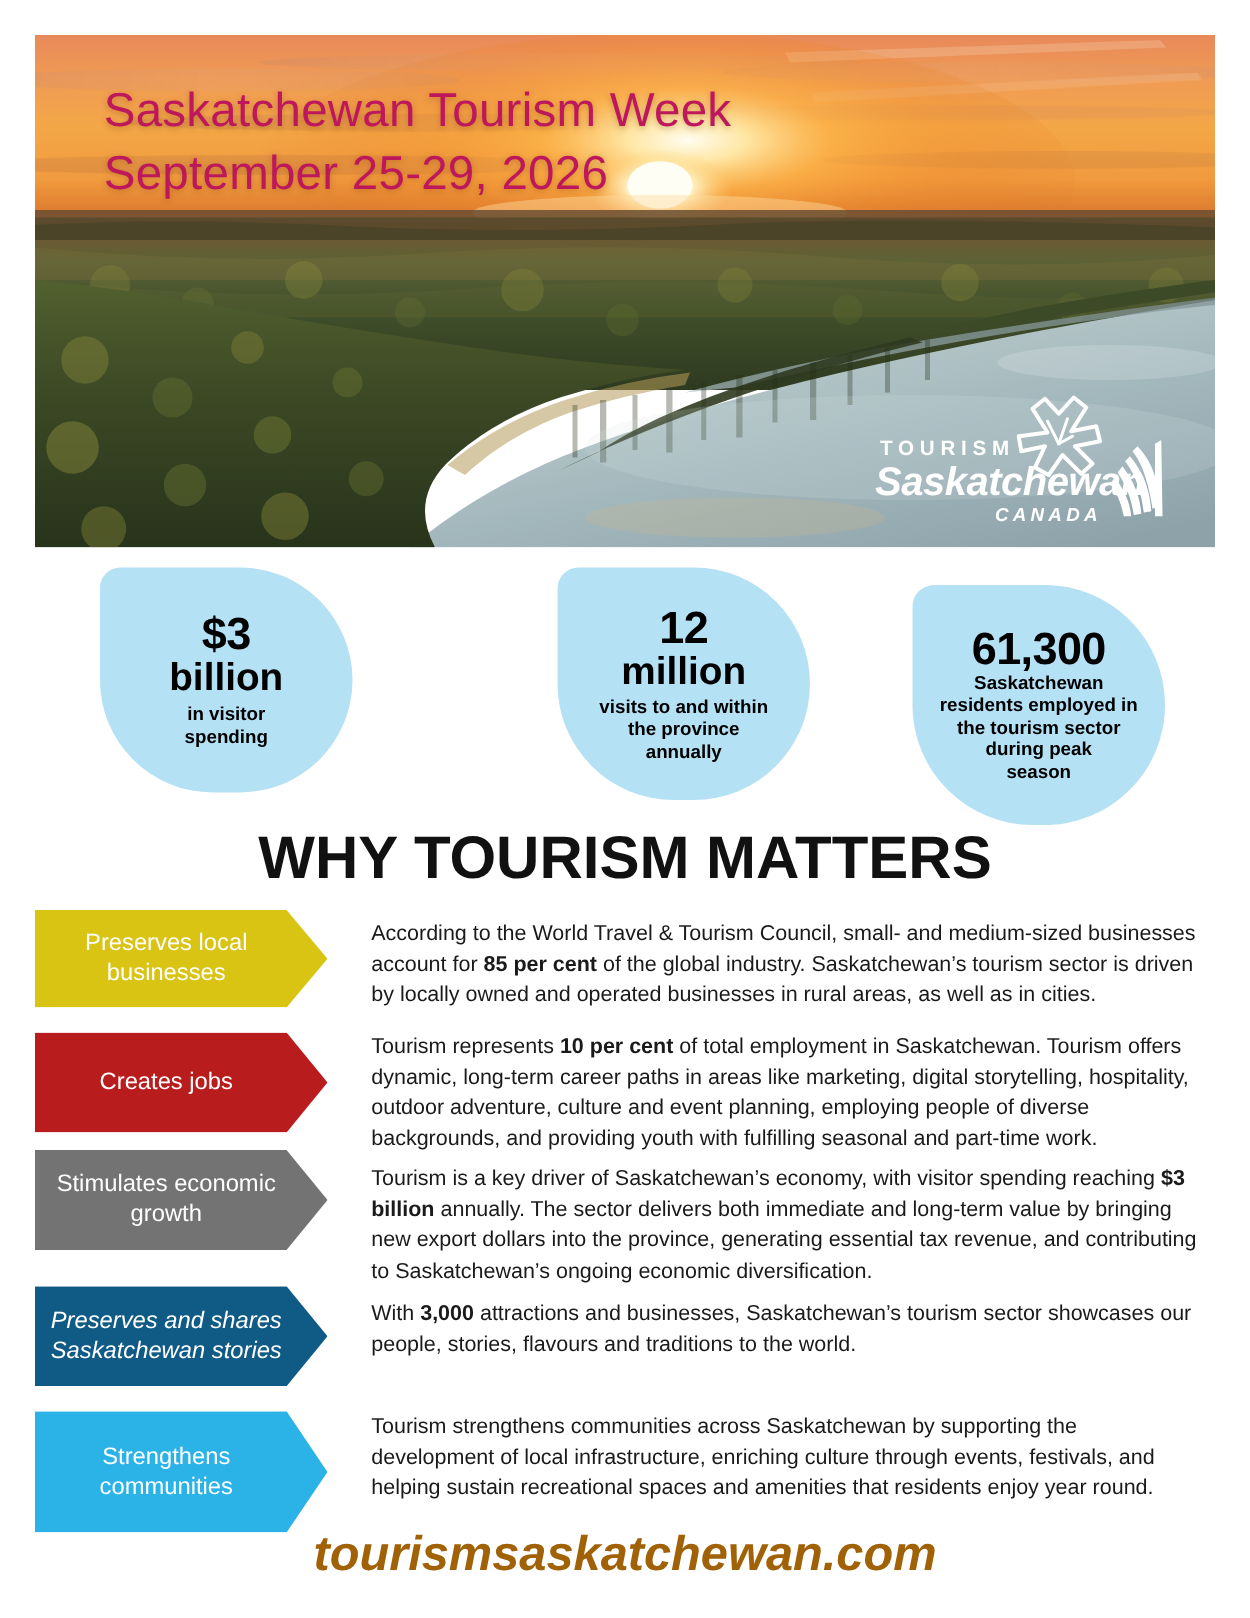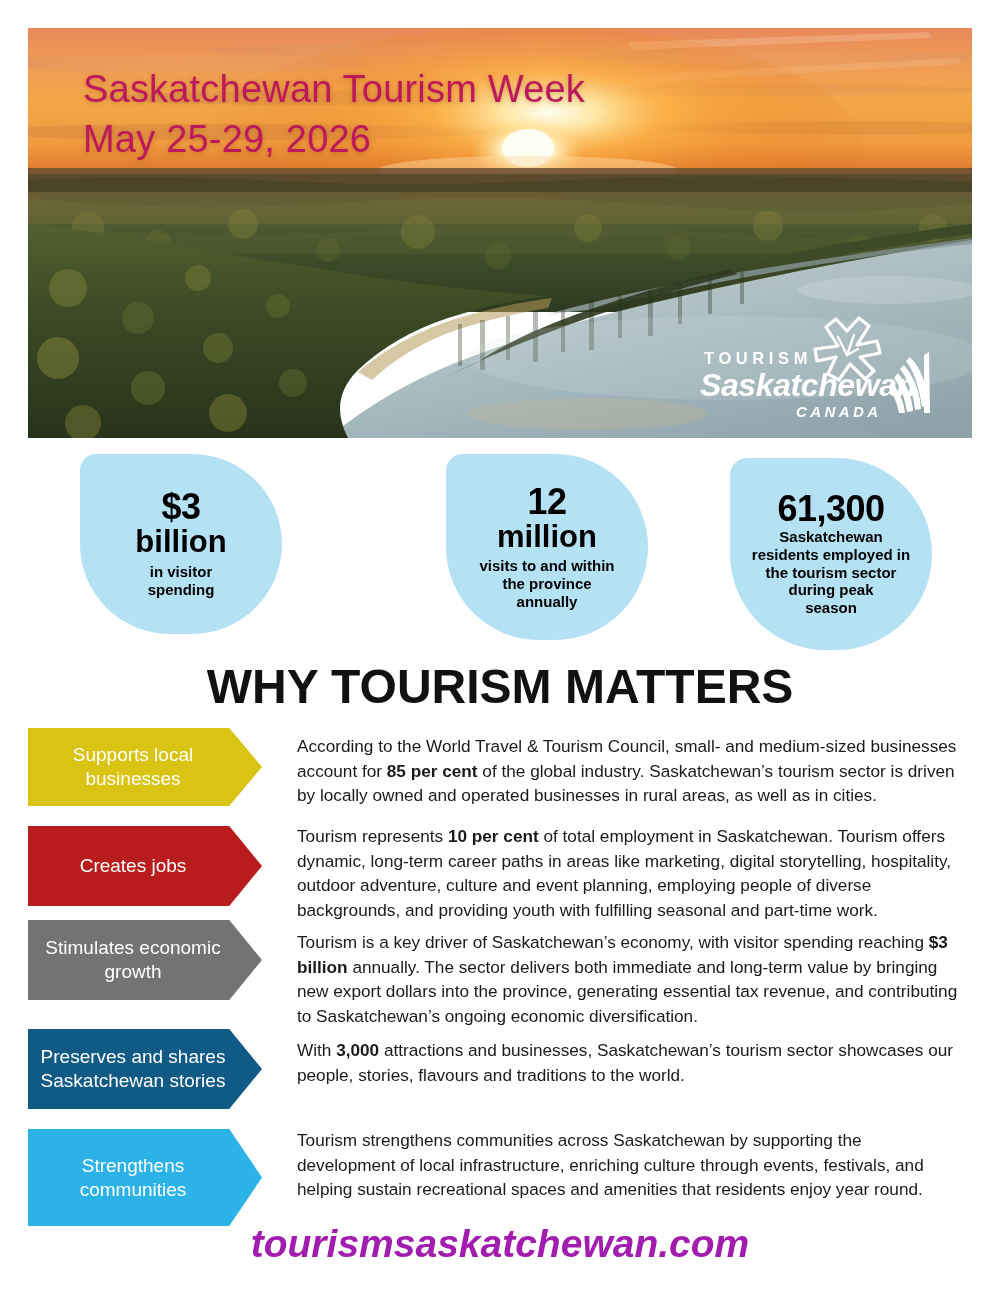--- a/index.html
+++ b/index.html
@@ -63,21 +63,21 @@
     display: flex;
     flex-direction: column;
     align-items: center;
     justify-content: center;
     text-align: center;
     color: #000000;
     padding: 6px 14px;
   }
   .bubble.b1 { left: 52px;  top: 4px;  width: 202px; height: 180px; }
   .bubble.b2 { left: 418px; top: 4px;  width: 202px; height: 186px; }
-  .bubble.b3 { left: 702px; top: 8px;  width: 202px; height: 192px; }
+  .bubble.b3 { left: 702px; top: 18px;  width: 202px; height: 192px; }
 
   .bubble .big {
     font-weight: 700;
     line-height: 1.0;
     letter-spacing: -0.5px;
   }
   .bubble.b1 .big { font-size: 36px; }
   .bubble.b1 .big2 { font-size: 31px; font-weight: 700; line-height: 1.12; }
   .bubble.b2 .big { font-size: 36px; }
   .bubble.b2 .big2 { font-size: 31px; font-weight: 700; line-height: 1.12; }
@@ -141,21 +141,21 @@
   
   .footer {
     position: absolute;
     left: 0;
     top: 1222px;
     width: 1000px;
     text-align: center;
     font-size: 39px;
     font-style: italic;
     font-weight: 700;
-    color: #a21caf;
+    color: #a16207;
     letter-spacing: 0px;
   }
 </style>
 </head>
 <body>
 
 <div class="hero">
   <svg viewBox="0 0 944 410" preserveAspectRatio="none">
     <defs>
       <linearGradient id="sky" x1="0" y1="0" x2="0" y2="1">
@@ -282,21 +282,21 @@
       <rect x="650" y="256" width="4" height="40" fill="#243018"></rect>
       <rect x="680" y="250" width="4" height="36" fill="#243018"></rect>
       <rect x="712" y="244" width="4" height="32" fill="#243018"></rect>
     </g>
 
     <ellipse cx="700" cy="330" rx="260" ry="42" fill="#d8e4e2" opacity="0.18"></ellipse>
     <ellipse cx="560" cy="386" rx="120" ry="16" fill="#c9b88c" opacity="0.28"></ellipse>
     <ellipse cx="860" cy="262" rx="90" ry="14" fill="#e8eff0" opacity="0.22"></ellipse>
   </svg>
 
-  <div class="hero-title"><span>Saskatchewan Tourism Week</span><br><span>May 25-29, 2026</span></div>
+  <div class="hero-title"><span>Saskatchewan Tourism Week</span><br><span>September 25-29, 2026</span></div>
 
   <div class="logo">
     <svg viewBox="0 0 250 115">
 
       <g fill="none" stroke="#ffffff" stroke-width="3.2" stroke-linejoin="round">
         <path d="M152 37 L140 18 L150 10 L161 22 L173 9 L183 17 L171 36 L191 32 L194 44 L174 48 L188 62 L179 70 L164 55 L153 71 L142 65 L150 48 L131 52 L129 40 Z"></path>
       </g>
       <g stroke="#ffffff" stroke-width="2.4" stroke-linecap="round">
         <line x1="161" y1="46" x2="168" y2="26"></line>
         <line x1="161" y1="46" x2="152" y2="28"></line>
@@ -341,41 +341,41 @@
 season</div>
   </div>
 </div>
 
 <div class="section-title">WHY TOURISM MATTERS</div>
 
 <div class="rows">
 
   <div class="row">
     <div class="arrow" style="top:0px;height:78px;background:#d9c313;">
-      <span>Supports local businesses</span>
+      <span>Preserves local businesses</span>
     </div>
     <div class="para" style="top:6px;">According to the World Travel &amp; Tourism Council, small- and medium-sized businesses account for <b>85 per cent</b> of the global industry. Saskatchewan’s tourism sector is driven by locally owned and operated businesses in rural areas, as well as in cities.</div>
   </div>
 
   <div class="row">
     <div class="arrow" style="top:98px;height:80px;background:#b91c1c;">
       <span>Creates jobs</span>
     </div>
     <div class="para" style="top:96px;">Tourism represents <b>10 per cent</b> of total employment in Saskatchewan. Tourism offers dynamic, long-term career paths in areas like marketing, digital storytelling, hospitality, outdoor adventure, culture and event planning, employing people of diverse backgrounds, and providing youth with fulfilling seasonal and part-time work.</div>
   </div>
 
   <div class="row">
     <div class="arrow" style="top:192px;height:80px;background:#737373;">
       <span>Stimulates economic growth</span>
     </div>
     <div class="para" style="top:202px;">Tourism is a key driver of Saskatchewan’s economy, with visitor spending reaching <b>$3 billion</b> annually.  The sector delivers both immediate and long-term value by bringing new export dollars into the province, generating essential tax revenue, and contributing to Saskatchewan’s ongoing economic diversification.</div>
   </div>
 
   <div class="row">
-    <div class="arrow" style="top:301px;height:80px;background:#0f5b85;">
+    <div class="arrow" style="top:301px;height:80px;background:#0f5b85;font-style:italic;">
       <span>Preserves and shares Saskatchewan stories</span>
     </div>
     <div class="para" style="top:310px;">With <b>3,000</b> attractions and businesses, Saskatchewan’s tourism sector showcases our people, stories, flavours and traditions to the world.</div>
   </div>
 
   <div class="row">
     <div class="arrow" style="top:401px;height:97px;background:#2bb3e8;">
       <span>Strengthens communities</span>
     </div>
     <div class="para" style="top:400px;">Tourism strengthens communities across Saskatchewan by supporting the development of local infrastructure, enriching culture through events, festivals, and helping sustain recreational spaces and amenities that residents enjoy year round.</div>

